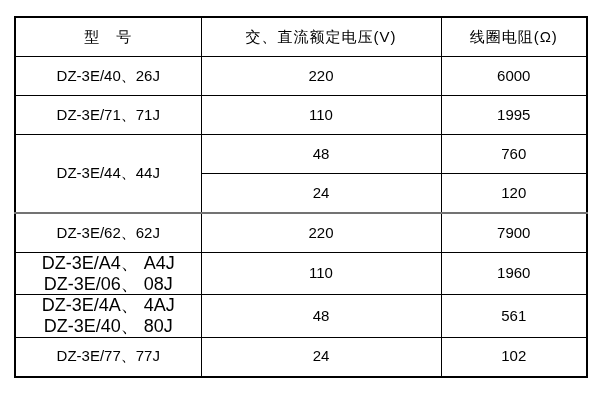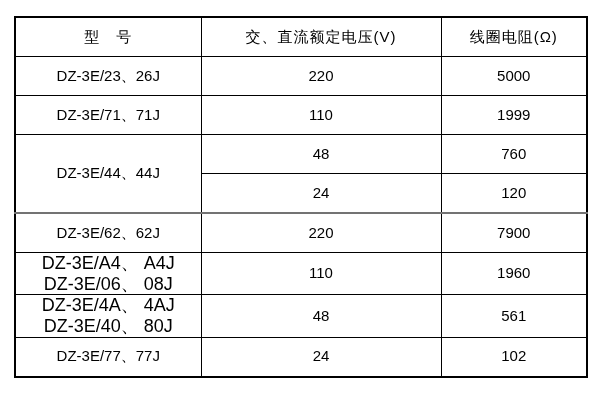--- a/index.html
+++ b/index.html
@@ -87,29 +87,29 @@
         <col class="c-res">
       </colgroup>
       <tbody>
         <tr class="hdr">
           <td>型　号</td>
           <td>交、直流额定电压(V)</td>
           <td>线圈电阻(Ω)</td>
         </tr>
 
         <tr>
-          <td class="model-cell">DZ-3E/23、26J</td>
+          <td class="model-cell">DZ-3E/40、26J</td>
           <td class="num-cell">220</td>
-          <td class="num-cell">5000</td>
+          <td class="num-cell">6000</td>
         </tr>
 
         <tr>
           <td class="model-cell">DZ-3E/71、71J</td>
           <td class="num-cell">110</td>
-          <td class="num-cell">1999</td>
+          <td class="num-cell">1995</td>
         </tr>
 
         <tr>
           <td class="model-cell" rowspan="2">DZ-3E/44、44J</td>
           <td class="num-cell">48</td>
           <td class="num-cell">760</td>
         </tr>
 
         <tr>
           <td class="num-cell">24</td>

